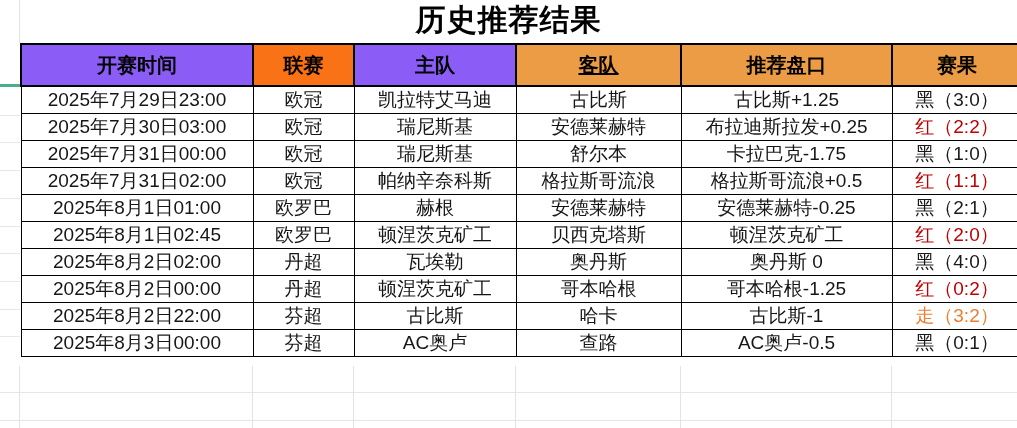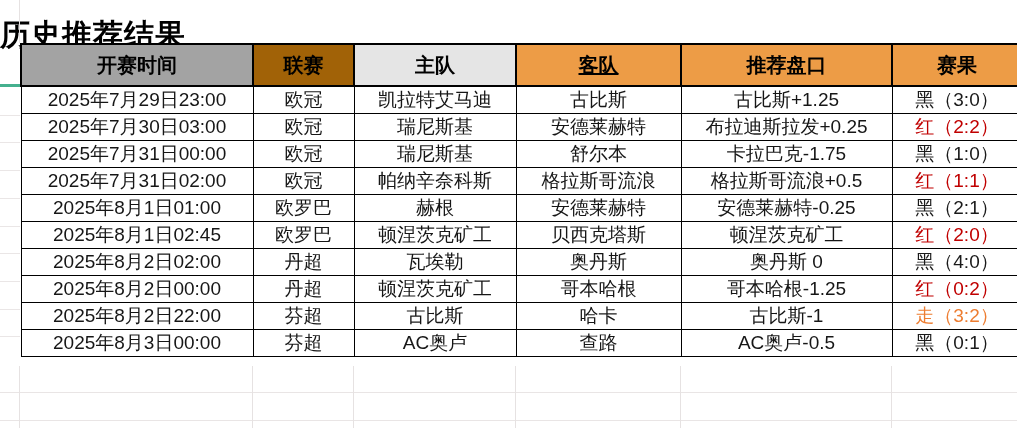--- a/index.html
+++ b/index.html
@@ -1,21 +1,21 @@
 <!DOCTYPE html>
 <html><head>
 <meta charset="utf-8">
 <style>
   html,body { margin:0; padding:0; background:#ffffff; }
   .screen {
     position:relative; width:1017px; height:428px; background:#ffffff;
     overflow:hidden; font-family:"Liberation Sans","DejaVu Sans",sans-serif;
   }
   .sheet-title {
-    position:absolute; top:15px; left:0; width:1017px; 
+    position:absolute; top:0; left:0; width:1017px; text-align:center;
     font-size:30px; font-weight:700; color:#000; letter-spacing:1px;
   }
   
   .v-grid { position:absolute; width:1px; background:#e6e2e2; }
   .h-grid { position:absolute; height:1px; background:#e9e5e5; }
   .gutter-grid {
     position:absolute; left:0; top:88px; width:20px; height:276px;
     background:repeating-linear-gradient(to bottom,
       transparent 0, transparent 26.7px, #eae6e6 26.7px, #eae6e6 27.7px);
   }
@@ -53,23 +53,23 @@
     <colgroup>
       <col style="width:232px">
         <col style="width:101px">
         <col style="width:162px">
       <col style="width:165px">
         <col style="width:211px">
         <col style="width:130px">
     </colgroup>
     <thead>
       <tr>
-        <th style="background: #a3a3a3; font-family: Liberation Serif, serif;">开赛时间</th>
-        <th style="background: #a16207;">联赛</th>
-        <th style="background: #e5e5e5;">主队</th>
+        <th style="background: #8b5cf6; font-family: Liberation Serif, serif;">开赛时间</th>
+        <th style="background: #f97316;">联赛</th>
+        <th style="background: #8b5cf6;">主队</th>
         <th style="background: rgb(237, 156, 70); text-decoration: underline;">客队</th>
         <th style="background: rgb(237, 156, 70); margin-top: 12px;">推荐盘口</th>
         <th style="background: rgb(237, 156, 70);">赛果</th>
       </tr>
     </thead>
     <tbody>
       <tr>
         <td>2025年7月29日23:00</td>
         <td>欧冠</td>
         <td>凯拉特艾马迪</td>

